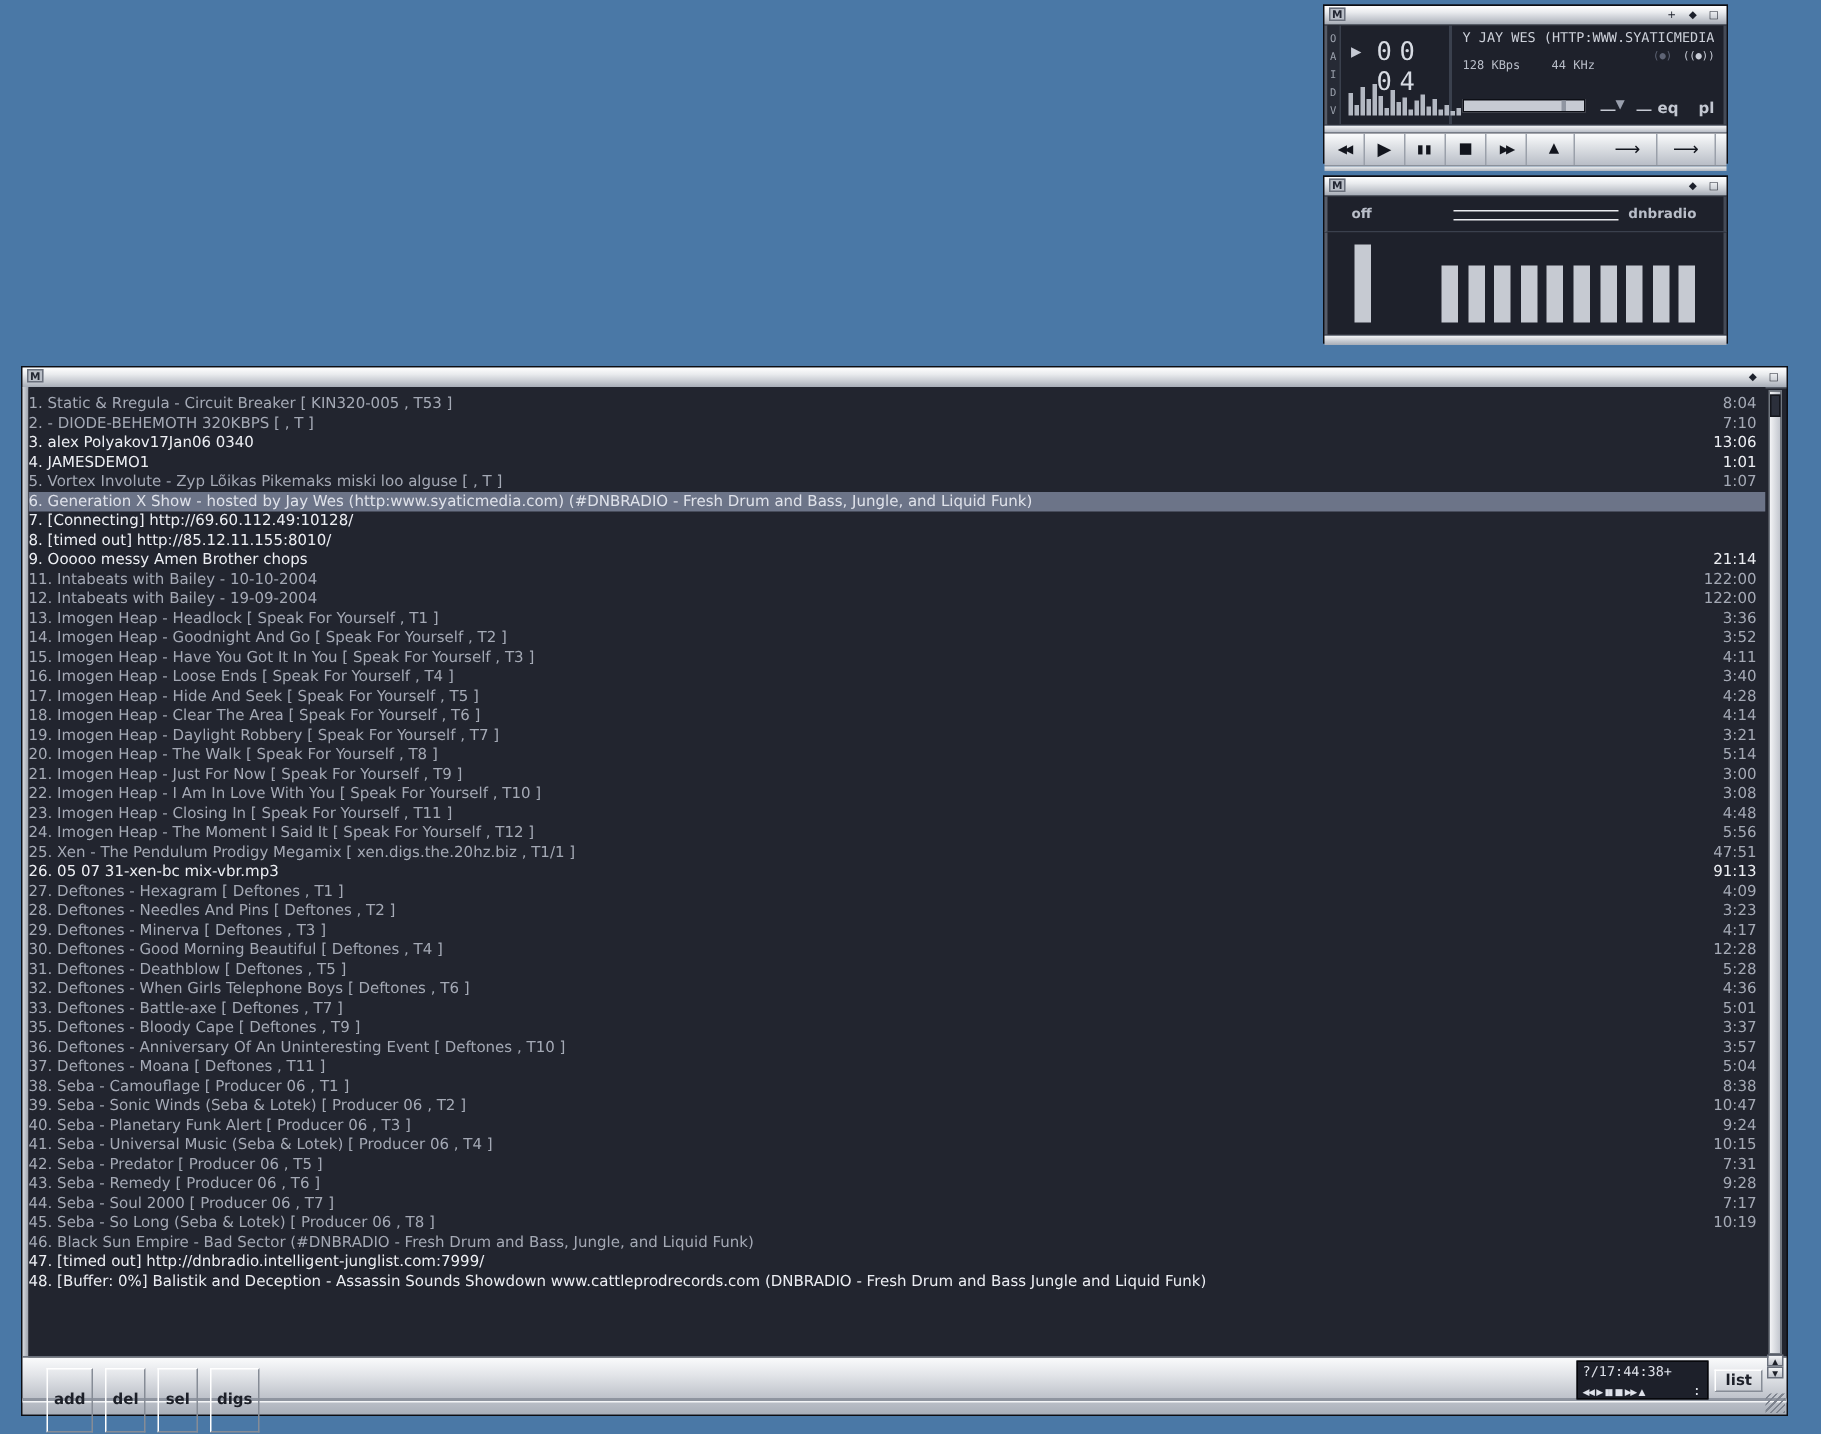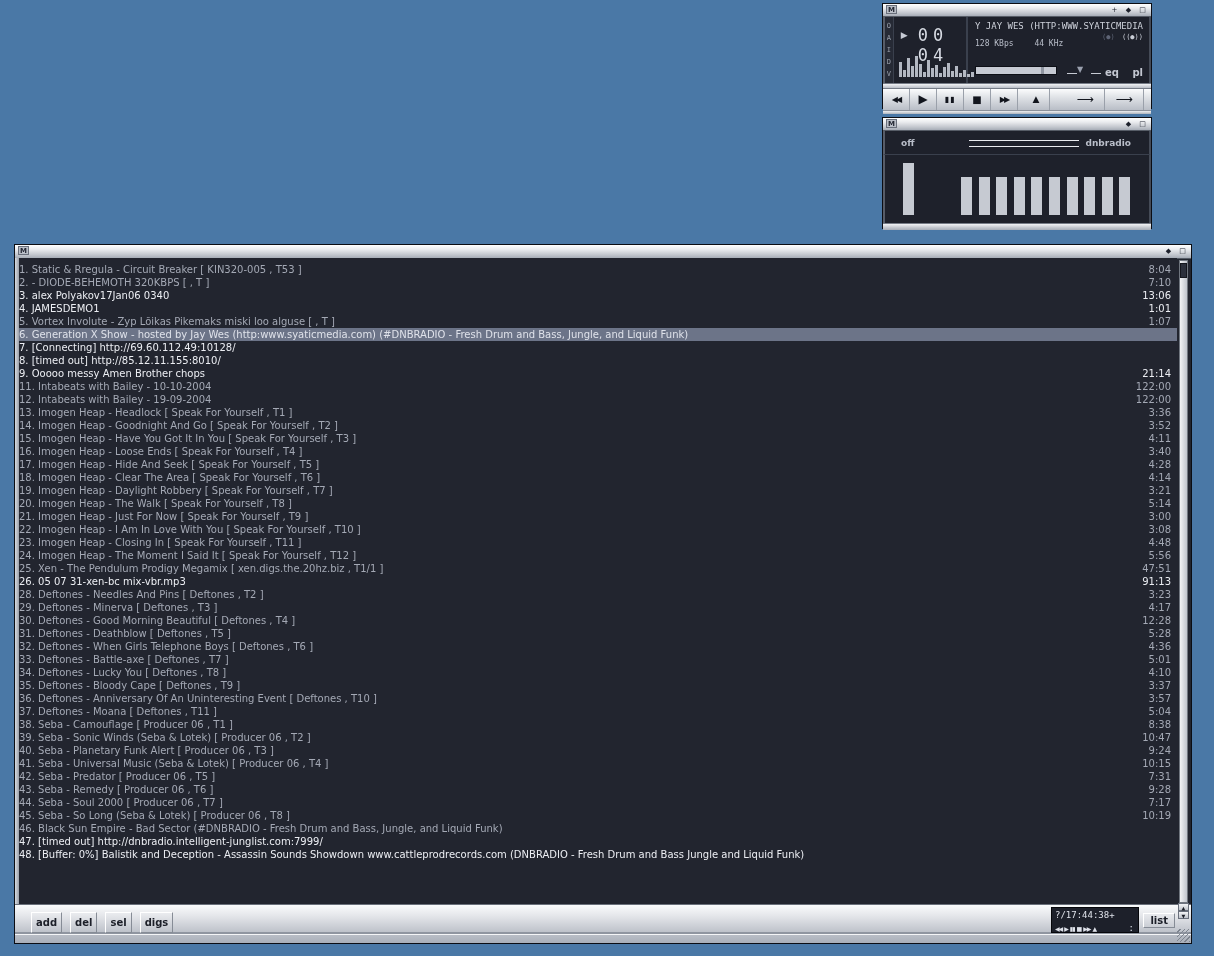--- a/index.html
+++ b/index.html
@@ -90,21 +90,21 @@
   .rowtime{position:absolute;right:6px;top:0;}
   .pl-scroll{position:absolute;right:3px;top:15px;bottom:40px;width:9px;
     background:linear-gradient(90deg,#f2f3f5,#c0c4cc);border:1px solid #70767f;box-sizing:border-box;}
   .pl-thumb{position:absolute;left:0px;right:0px;top:2px;height:13px;background:#2b2f3b;border:1px solid #14161d;}
   .pl-footer{position:absolute;left:0;right:0;bottom:0;height:38px;
     background:linear-gradient(180deg,#fafbfc 0%,#e3e5e9 30%,#bfc3cb 70%,#a9afb9 100%);
     border-top:1px solid #6a707b;}
   .pl-footer .groove{position:absolute;left:0;right:0;top:27px;height:2px;
     background:#8f95a0;box-shadow:0 1px 0 #f4f5f7;}
   .fbtns{position:absolute;left:16px;top:7px;display:flex;gap:8px;}
-  .fbtn{font-size:10px;font-weight:bold;color:#1c1f28;padding:4px 4px;
+  .fbtn{font-size:10px;font-weight:bold;color:#1c1f28;padding:15px 4px;
     border-left:1px solid #ffffff;border-top:1px solid #ffffff;
     border-right:1px solid #868c96;border-bottom:1px solid #868c96;cursor:default;}
   .pl-timebox{position:absolute;right:52px;top:2px;width:88px;height:26px;background:#1d202a;
     border:1px solid #06070b;box-sizing:border-box;color:#dfe2ea;}
   .pl-readout{font-family:"DejaVu Sans Mono",monospace;font-size:9px;padding:2px 0 0 3px;letter-spacing:0px;}
   .pl-minibar{display:flex;align-items:center;padding:3px 4px 0 3px;}
   .mini-btn{font-size:6px;color:#dfe2ea;margin-right:2px;letter-spacing:-1px;cursor:default;}
   .mini-colon{margin-left:auto;font-size:9px;font-family:"DejaVu Sans Mono",monospace;}
   .list-btn{position:absolute;right:16px;top:8px;font-size:10px;font-weight:bold;color:#1c1f28;
     padding:1px 6px;border-left:1px solid #ffffff;border-top:1px solid #ffffff;
@@ -259,27 +259,27 @@
       <div class="plrow" data-name="playlist-row"><span class="rowtxt" data-name="track-title">17. Imogen Heap - Hide And Seek  [ Speak For Yourself , T5 ]</span><span class="rowtime" data-name="track-duration">4:28</span></div>
       <div class="plrow" data-name="playlist-row"><span class="rowtxt" data-name="track-title">18. Imogen Heap - Clear The Area  [ Speak For Yourself , T6 ]</span><span class="rowtime" data-name="track-duration">4:14</span></div>
       <div class="plrow" data-name="playlist-row"><span class="rowtxt" data-name="track-title">19. Imogen Heap - Daylight Robbery  [ Speak For Yourself , T7 ]</span><span class="rowtime" data-name="track-duration">3:21</span></div>
       <div class="plrow" data-name="playlist-row"><span class="rowtxt" data-name="track-title">20. Imogen Heap - The Walk  [ Speak For Yourself , T8 ]</span><span class="rowtime" data-name="track-duration">5:14</span></div>
       <div class="plrow" data-name="playlist-row"><span class="rowtxt" data-name="track-title">21. Imogen Heap - Just For Now  [ Speak For Yourself , T9 ]</span><span class="rowtime" data-name="track-duration">3:00</span></div>
       <div class="plrow" data-name="playlist-row"><span class="rowtxt" data-name="track-title">22. Imogen Heap - I Am In Love With You  [ Speak For Yourself , T10 ]</span><span class="rowtime" data-name="track-duration">3:08</span></div>
       <div class="plrow" data-name="playlist-row"><span class="rowtxt" data-name="track-title">23. Imogen Heap - Closing In  [ Speak For Yourself , T11 ]</span><span class="rowtime" data-name="track-duration">4:48</span></div>
       <div class="plrow" data-name="playlist-row"><span class="rowtxt" data-name="track-title">24. Imogen Heap - The Moment I Said It  [ Speak For Yourself , T12 ]</span><span class="rowtime" data-name="track-duration">5:56</span></div>
       <div class="plrow" data-name="playlist-row"><span class="rowtxt" data-name="track-title">25. Xen - The Pendulum Prodigy Megamix  [ xen.digs.the.20hz.biz , T1/1 ]</span><span class="rowtime" data-name="track-duration">47:51</span></div>
       <div class="plrow bright" data-name="playlist-row"><span class="rowtxt" data-name="track-title">26. 05 07 31-xen-bc mix-vbr.mp3</span><span class="rowtime" data-name="track-duration">91:13</span></div>
+      <div class="plrow" data-name="playlist-row"><span class="rowtxt" data-name="track-title">27. Deftones - Hexagram  [ Deftones , T1 ]</span><span class="rowtime" data-name="track-duration">4:09</span></div>
       <div class="plrow" data-name="playlist-row"><span class="rowtxt" data-name="track-title">28. Deftones - Needles And Pins  [ Deftones , T2 ]</span><span class="rowtime" data-name="track-duration">3:23</span></div>
       <div class="plrow" data-name="playlist-row"><span class="rowtxt" data-name="track-title">29. Deftones - Minerva  [ Deftones , T3 ]</span><span class="rowtime" data-name="track-duration">4:17</span></div>
       <div class="plrow" data-name="playlist-row"><span class="rowtxt" data-name="track-title">30. Deftones - Good Morning Beautiful  [ Deftones , T4 ]</span><span class="rowtime" data-name="track-duration">12:28</span></div>
       <div class="plrow" data-name="playlist-row"><span class="rowtxt" data-name="track-title">31. Deftones - Deathblow  [ Deftones , T5 ]</span><span class="rowtime" data-name="track-duration">5:28</span></div>
       <div class="plrow" data-name="playlist-row"><span class="rowtxt" data-name="track-title">32. Deftones - When Girls Telephone Boys  [ Deftones , T6 ]</span><span class="rowtime" data-name="track-duration">4:36</span></div>
       <div class="plrow" data-name="playlist-row"><span class="rowtxt" data-name="track-title">33. Deftones - Battle-axe  [ Deftones , T7 ]</span><span class="rowtime" data-name="track-duration">5:01</span></div>
-      <div class="plrow" data-name="playlist-row"><span class="rowtxt" data-name="track-title">34. Deftones - Lucky You  [ Deftones , T8 ]</span><span class="rowtime" data-name="track-duration">4:10</span></div>
       <div class="plrow" data-name="playlist-row"><span class="rowtxt" data-name="track-title">35. Deftones - Bloody Cape  [ Deftones , T9 ]</span><span class="rowtime" data-name="track-duration">3:37</span></div>
       <div class="plrow" data-name="playlist-row"><span class="rowtxt" data-name="track-title">36. Deftones - Anniversary Of An Uninteresting Event  [ Deftones , T10 ]</span><span class="rowtime" data-name="track-duration">3:57</span></div>
       <div class="plrow" data-name="playlist-row"><span class="rowtxt" data-name="track-title">37. Deftones - Moana  [ Deftones , T11 ]</span><span class="rowtime" data-name="track-duration">5:04</span></div>
       <div class="plrow" data-name="playlist-row"><span class="rowtxt" data-name="track-title">38. Seba - Camouflage  [ Producer 06 , T1 ]</span><span class="rowtime" data-name="track-duration">8:38</span></div>
       <div class="plrow" data-name="playlist-row"><span class="rowtxt" data-name="track-title">39. Seba - Sonic Winds (Seba &amp; Lotek)  [ Producer 06 , T2 ]</span><span class="rowtime" data-name="track-duration">10:47</span></div>
       <div class="plrow" data-name="playlist-row"><span class="rowtxt" data-name="track-title">40. Seba - Planetary Funk Alert  [ Producer 06 , T3 ]</span><span class="rowtime" data-name="track-duration">9:24</span></div>
       <div class="plrow" data-name="playlist-row"><span class="rowtxt" data-name="track-title">41. Seba - Universal Music (Seba &amp; Lotek)  [ Producer 06 , T4 ]</span><span class="rowtime" data-name="track-duration">10:15</span></div>
       <div class="plrow" data-name="playlist-row"><span class="rowtxt" data-name="track-title">42. Seba - Predator  [ Producer 06 , T5 ]</span><span class="rowtime" data-name="track-duration">7:31</span></div>
       <div class="plrow" data-name="playlist-row"><span class="rowtxt" data-name="track-title">43. Seba - Remedy  [ Producer 06 , T6 ]</span><span class="rowtime" data-name="track-duration">9:28</span></div>
       <div class="plrow" data-name="playlist-row"><span class="rowtxt" data-name="track-title">44. Seba - Soul 2000  [ Producer 06 , T7 ]</span><span class="rowtime" data-name="track-duration">7:17</span></div>

